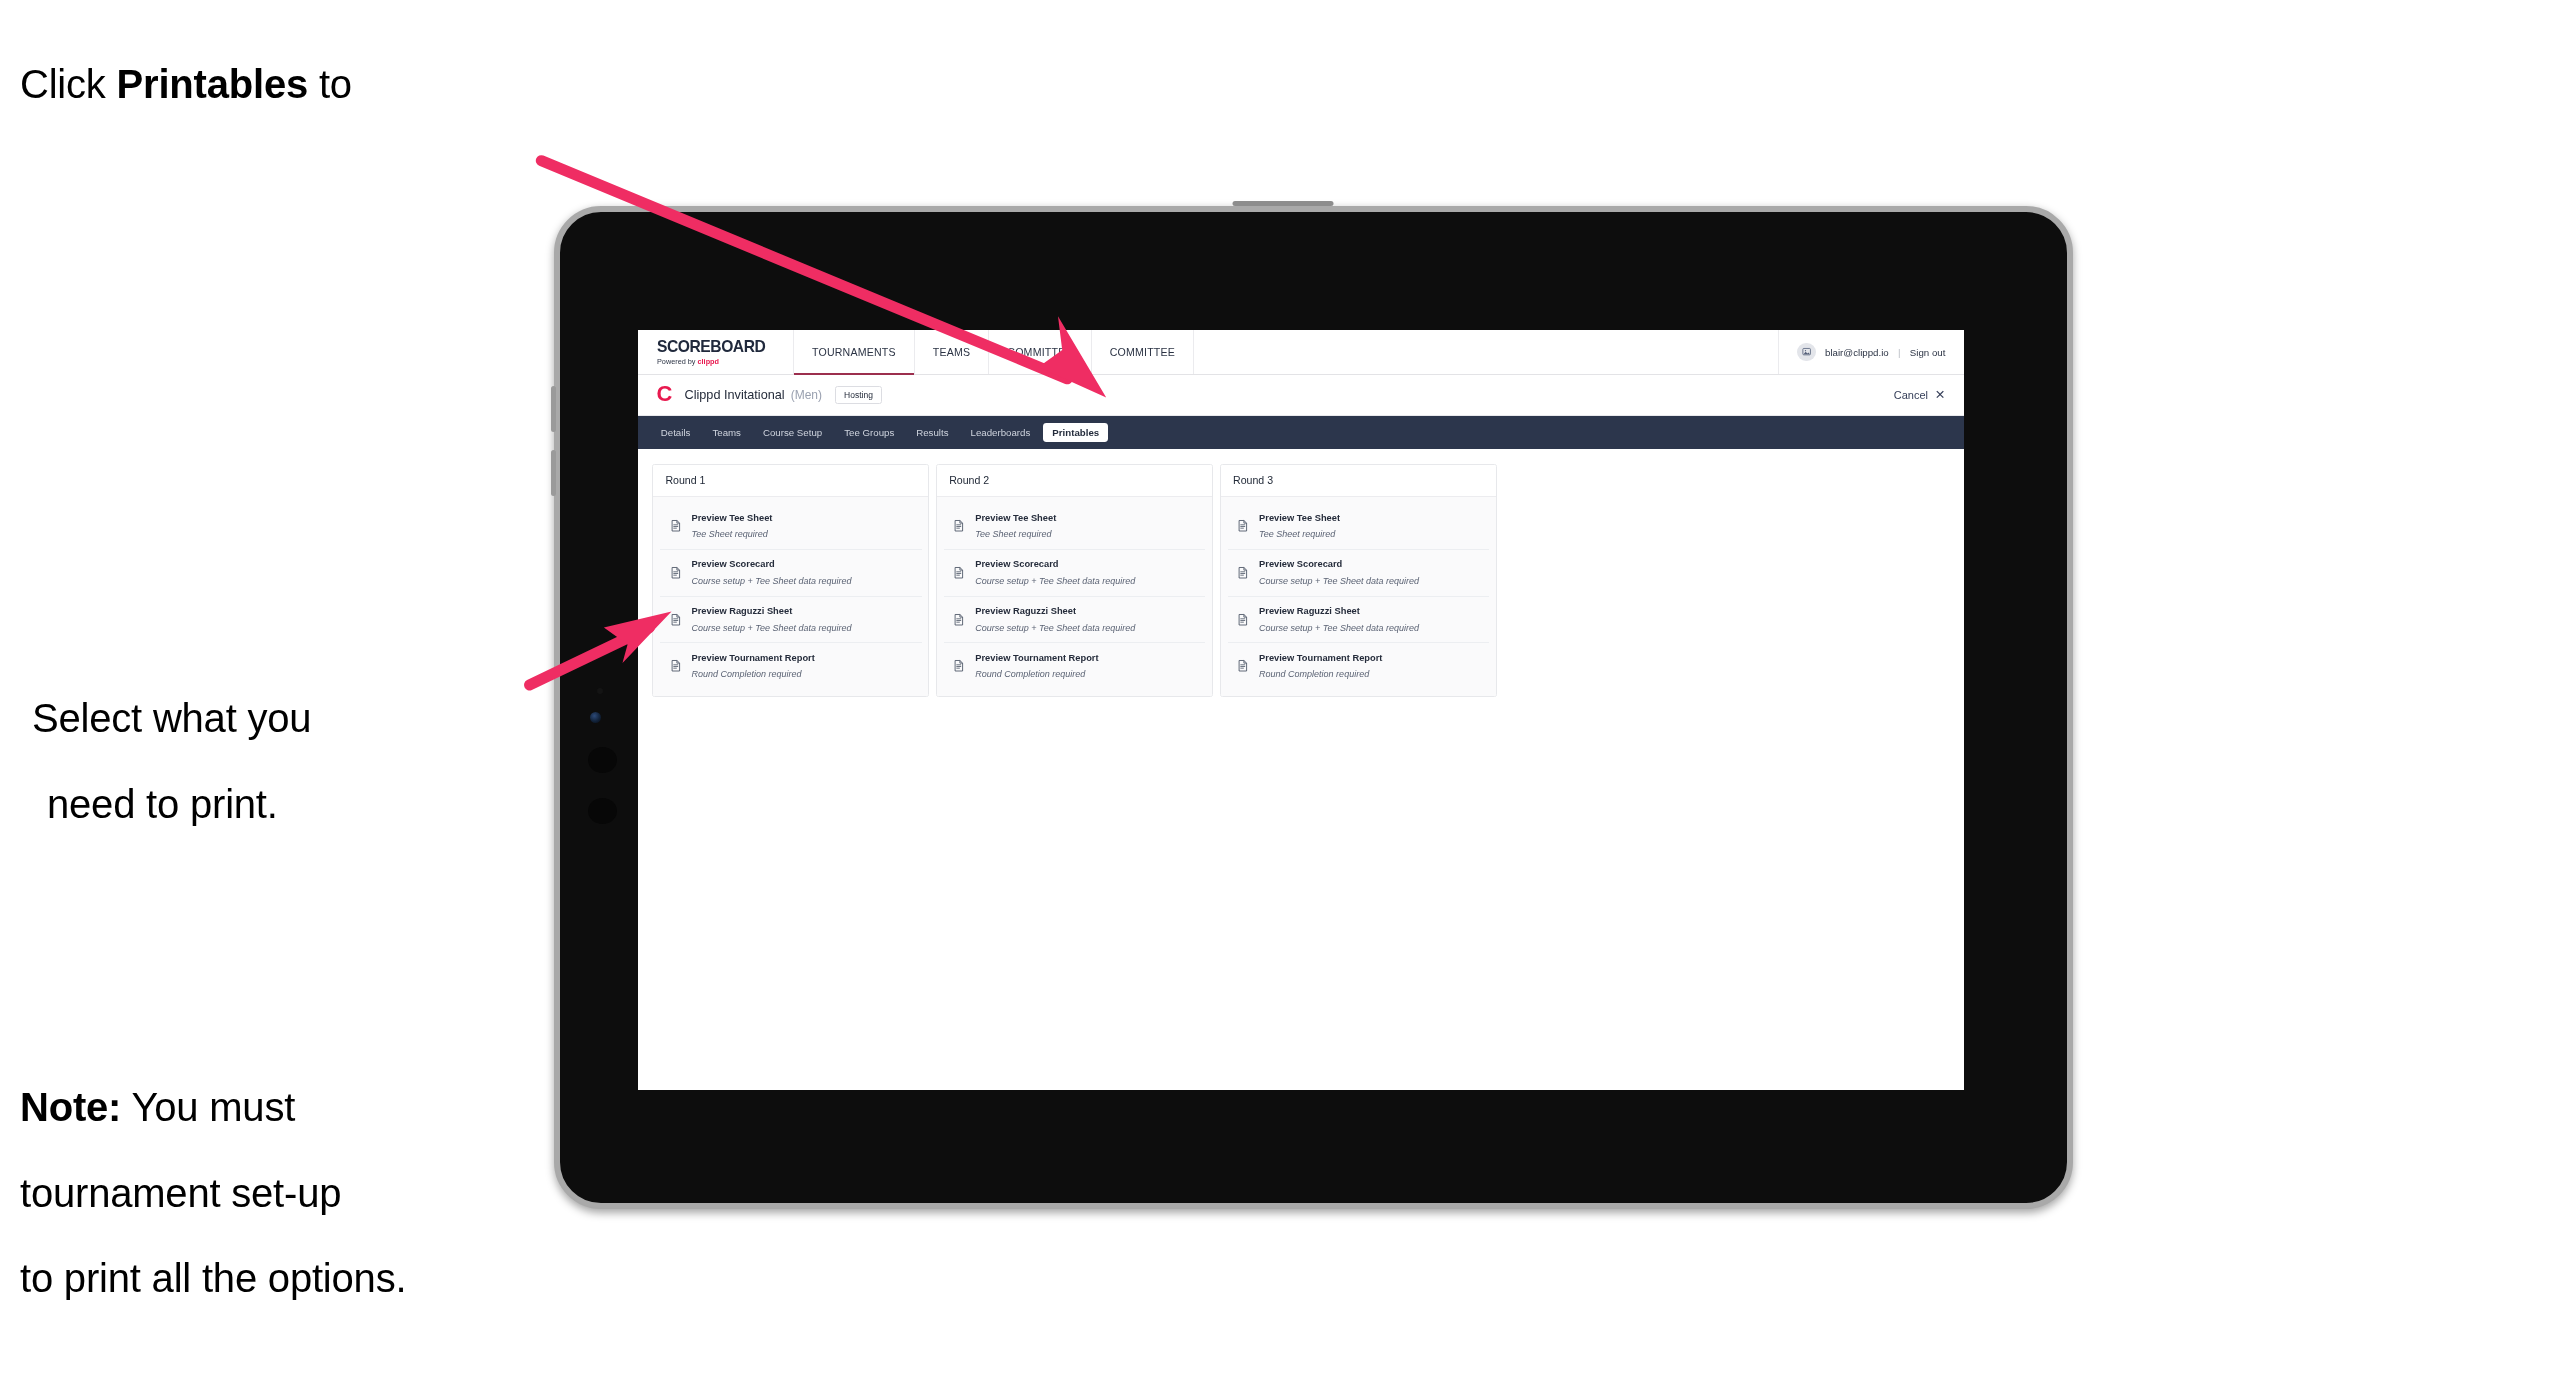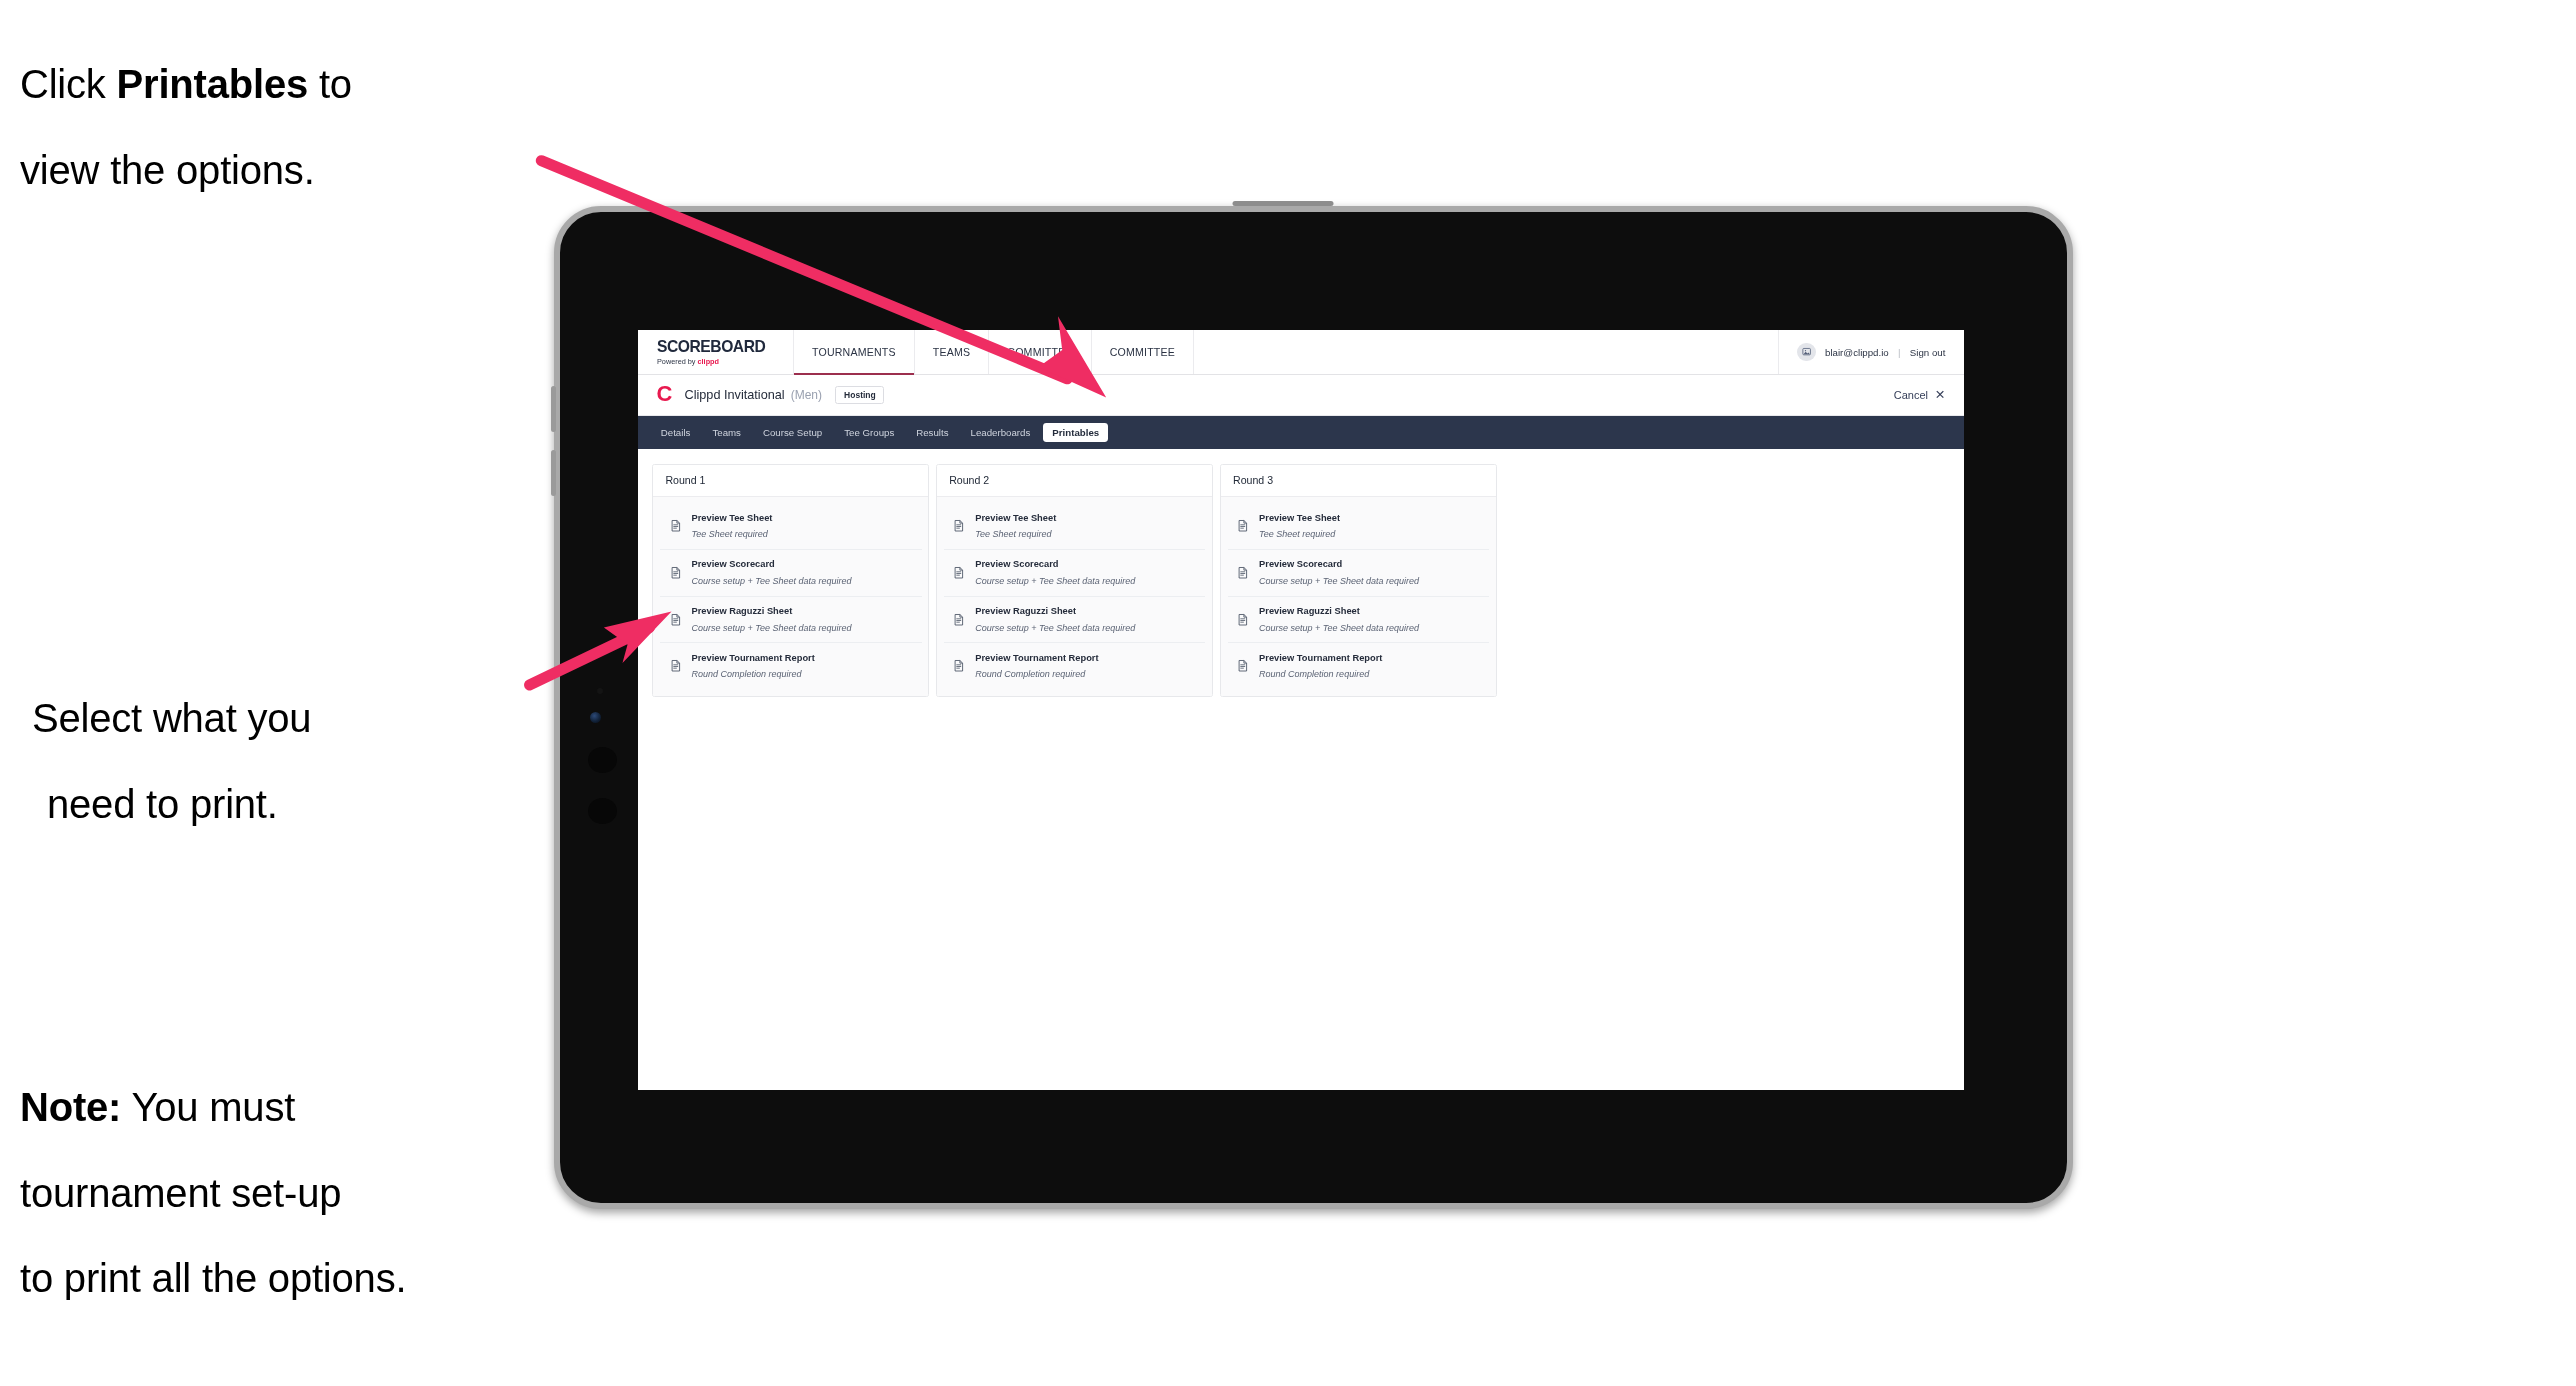--- a/index.html
+++ b/index.html
@@ -138,21 +138,21 @@
   .c-logo {
     font-family: "Liberation Sans", sans-serif;
     font-weight: 700; font-size: 22px; color: #e8194f;
     line-height: 1; margin-right: 12px; margin-top:-1.7px;
   }
   .tour-name { font-size: 12.7px; color: #252c3b; }
   .tour-gender { font-size: 12px; color: #9aa1b0; margin-left: 6px; }
   .hosting-chip {
     margin-left: 13.5px;
     border: 0.8px solid #dcdde2; border-radius: 2.5px;
-    padding: 3.4px 7.6px; font-size: 8.5px; font-weight: 700; color: #252c3b;
+    padding: 3.4px 7.6px; font-size: 8.5px; font-weight: 400; color: #252c3b;
   }
   .tourbar-spacer { flex: 1; }
   .cancel-btn { display: flex; align-items: center; gap: 6.8px; font-size: 11px; color: #37405a; }
   .x-glyph { font-size: 12.7px; line-height: 1; }
 
   
   .tabstrip {
     display: flex; align-items: center; gap: 3.4px;
     height: 33px; padding: 0 13.5px;
     background: #2c364c;
@@ -199,21 +199,20 @@
   
   .arrows { position: absolute; left: 0; top: 0; width: 2576px; height: 1386px; pointer-events: none; }
 </style>
 </head>
 <body>
 
 <div class="stage">
 
   <div class="annot" id="annot-1">
       <span class="ln"><span>Click </span><b>Printables</b><span> to</span></span>
-      <span class="ln"><span>view the options.</span></span>
     </div>
   <div class="annot" id="annot-2">
       <span class="ln"><span>Select what you</span></span>
       <span class="ln"><span>need to print.</span></span>
     </div>
   <div class="annot" id="annot-3">
       <span class="ln"><b>Note:</b><span> You must</span></span>
       <span class="ln"><span>tournament set-up</span></span>
       <span class="ln"><span>to print all the options.</span></span>
     </div>

